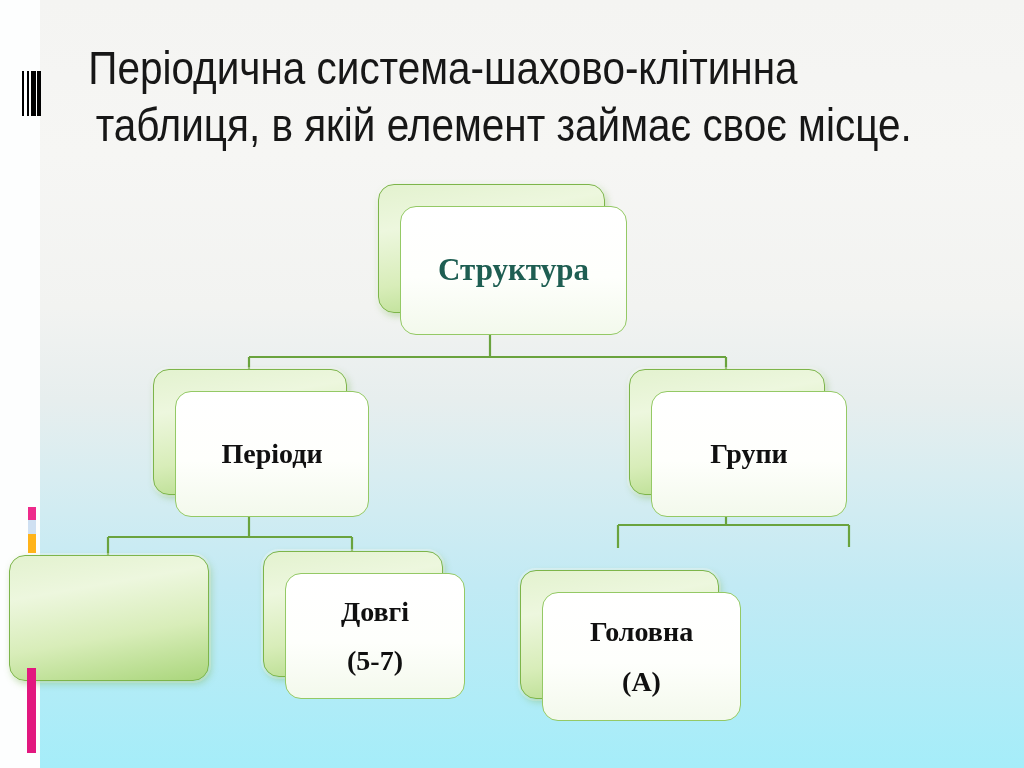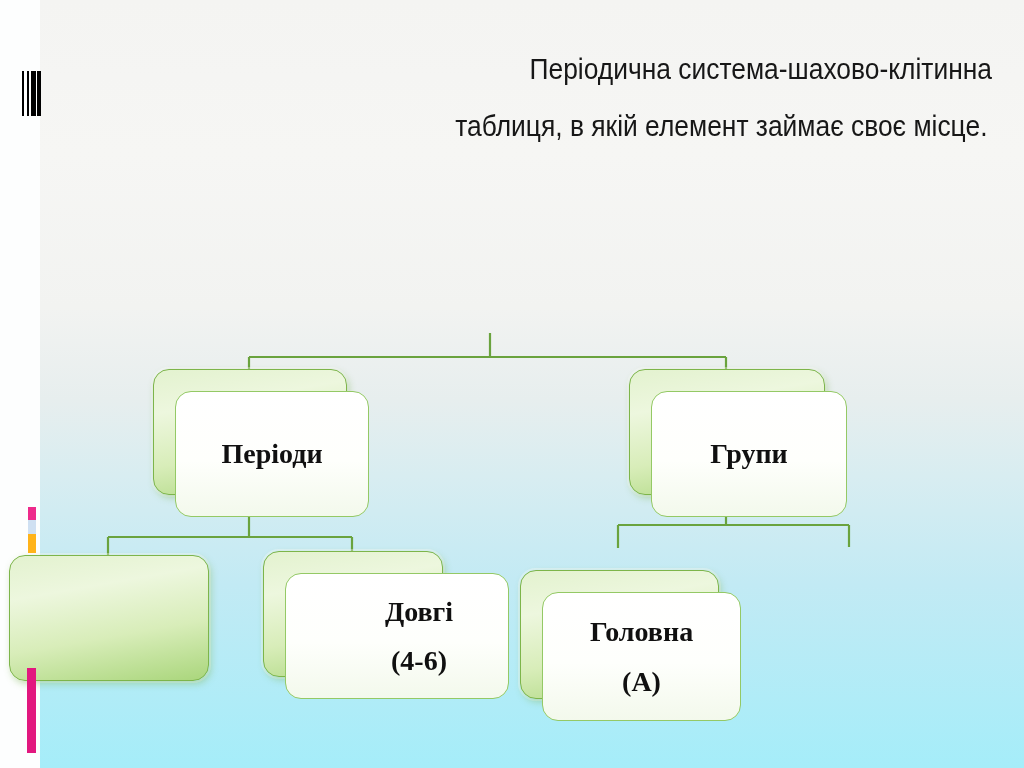--- a/index.html
+++ b/index.html
@@ -11,22 +11,22 @@
   .left-margin{
     position:absolute;left:0;top:0;width:40px;height:768px;
     background:#fdfefe;z-index:1;
   }
   .barcode{
     position:absolute;left:22px;top:71px;width:19px;height:45px;z-index:4;
     background:linear-gradient(90deg,#000 0 2px,transparent 2px 5px,#000 5px 7px,transparent 7px 9px,#000 9px 14px,transparent 14px 15px,#000 15px 19px);
   }
   .title{
     position:absolute;left:40px;right:0;top:40px;margin:0;z-index:3;
-    text-align:right;font-weight:400;color:var(--title-text);
-    font-size:30px;line-height:57px;
+    text-align:left;font-weight:400;color:var(--title-text);
+    font-size:46px;line-height:57px;
   }
   .tline{display:inline-block;transform:scaleX(0.88);transform-origin:center;white-space:nowrap;}
   .connectors{position:absolute;left:0;top:0;z-index:2;}
   .connectors path{fill:none;stroke:var(--connector);stroke-width:2.2px;}
   .node{position:absolute;z-index:3;}
   .node-back{
     position:absolute;left:0;top:0;border-radius:16px;
     border:1.5px solid var(--back-border);
     background:linear-gradient(170deg,#e3f2cf 0%,#edf7de 28%,#d8edb9 62%,#aad67c 100%);
     box-shadow:2px 3px 7px rgba(130,185,90,0.45), 0 0 0 2px rgba(255,255,255,0.35);
@@ -61,20 +61,26 @@
     <span class="tline">Періодична система-шахово-клітинна</span><br>
     <span class="tline">таблиця, в якій елемент займає своє місце.</span>
   </h1>
 
   <svg class="connectors" width="1024" height="768" viewBox="0 0 1024 768">
     <path d="M490,333 L490,357 M249,357 L726,357 M249,357 L249,375 M726,357 L726,375"></path>
     <path d="M249,515 L249,537 M108,537 L352,537 M108,537 L108,560 M352,537 L352,558"></path>
     <path d="M726,515 L726,525 M618,525 L849,525 M618,525 L618,548 M849,525 L849,547"></path>
   </svg>
 
+  <div class="node" style="left:378px;top:184px;width:247px;height:149px;">
+    <div class="node-back" style="width:225px;height:127px;"></div>
+    <div class="node-front" style="width:225px;height:127px;">
+      <span class="node-label root-label">Структура</span>
+    </div>
+  </div>
 
   <div class="node" style="left:153px;top:369px;width:245px;height:146px;">
     <div class="node-back" style="width:192px;height:124px;"></div>
     <div class="node-front" style="width:192px;height:124px;">
       <span class="node-label">Періоди</span>
     </div>
   </div>
 
   <div class="node" style="left:629px;top:369px;width:216px;height:170px;">
     <div class="node-back" style="width:194px;height:124px;"></div>
@@ -82,23 +88,23 @@
       <span class="node-label">Групи</span>
     </div>
   </div>
 
   <div class="node" style="left:9px;top:555px;width:220px;height:146px;">
     <div class="node-back" style="width:198px;height:124px;"></div>
   </div>
 
   <div class="node" style="left:263px;top:551px;width:200px;height:146px;">
     <div class="node-back" style="width:178px;height:124px;"></div>
-    <div class="node-front" style="width:178px;height:124px;padding-left:44px;">
+    <div class="node-front" style="width:178px;height:124px;">
       <span class="node-label">Довгі</span>
-      <span class="node-label">(4-6)</span>
+      <span class="node-label">(5-7)</span>
     </div>
   </div>
 
   <div class="node" style="left:520px;top:542px;width:219px;height:149px;margin-top:28px;">
     <div class="node-back" style="width:197px;height:127px;"></div>
     <div class="node-front" style="width:197px;height:127px;">
       <span class="node-label">Головна</span>
       <span class="node-label">(А)</span>
     </div>
   </div>

